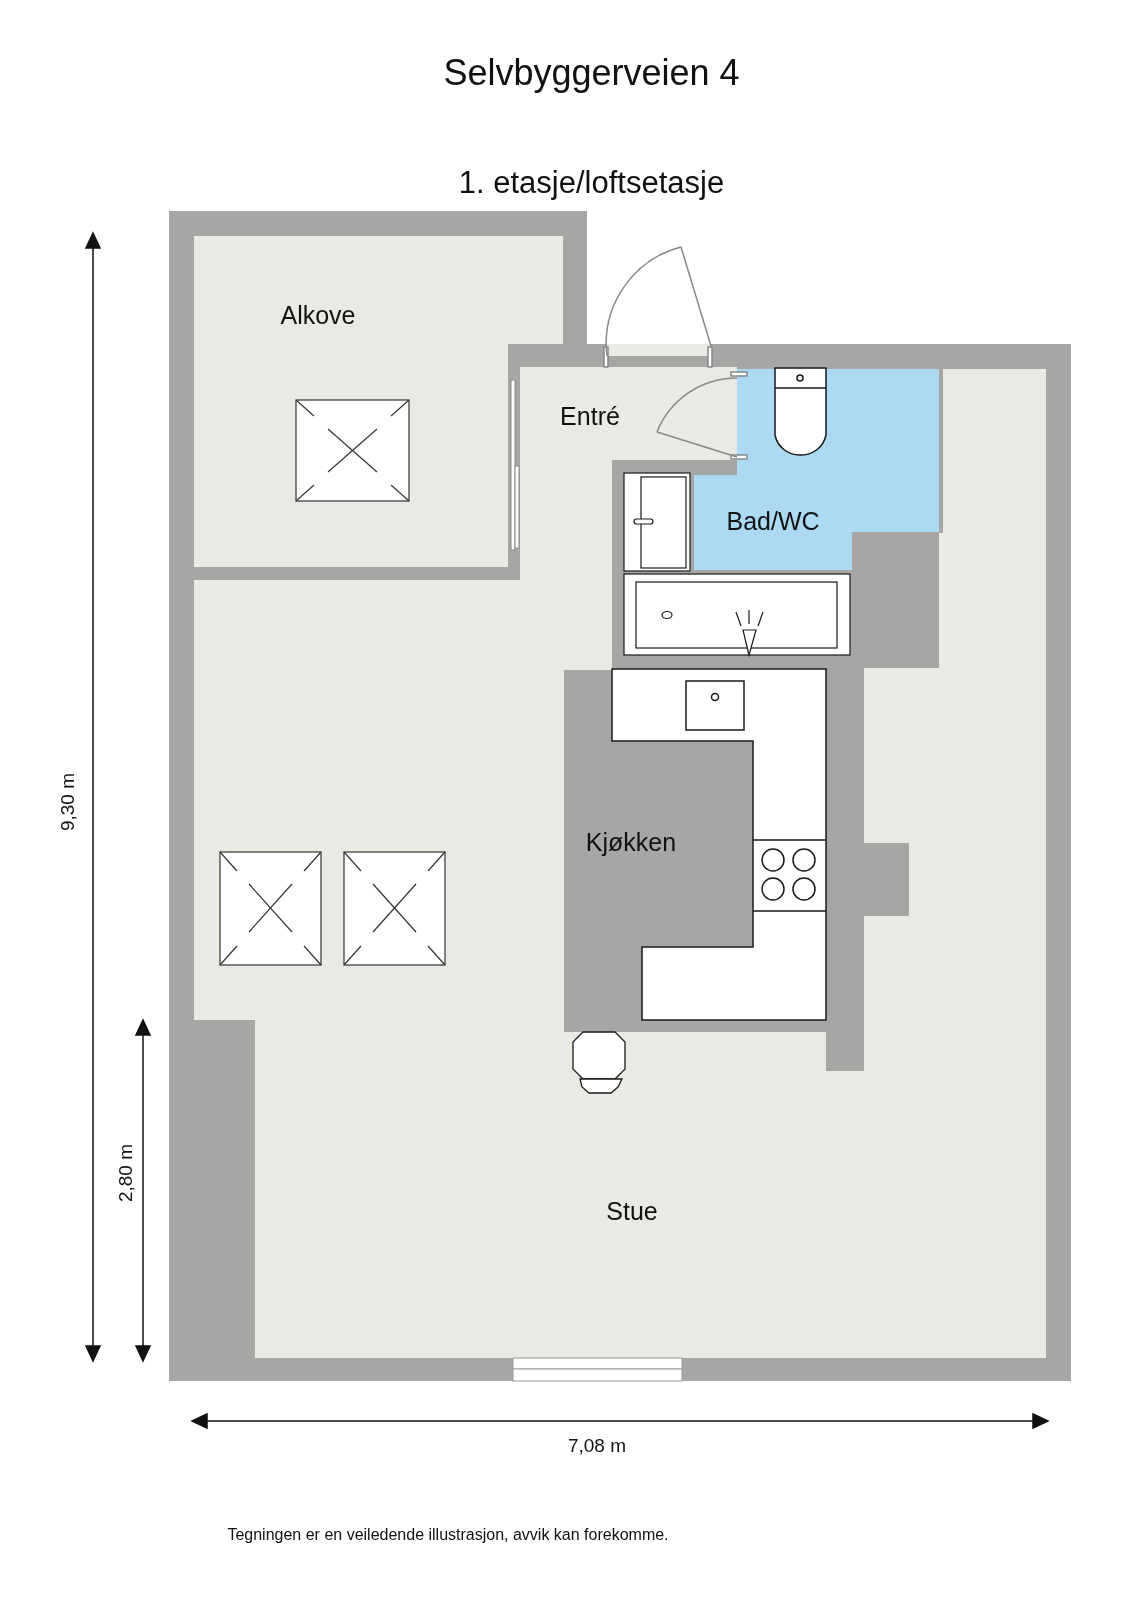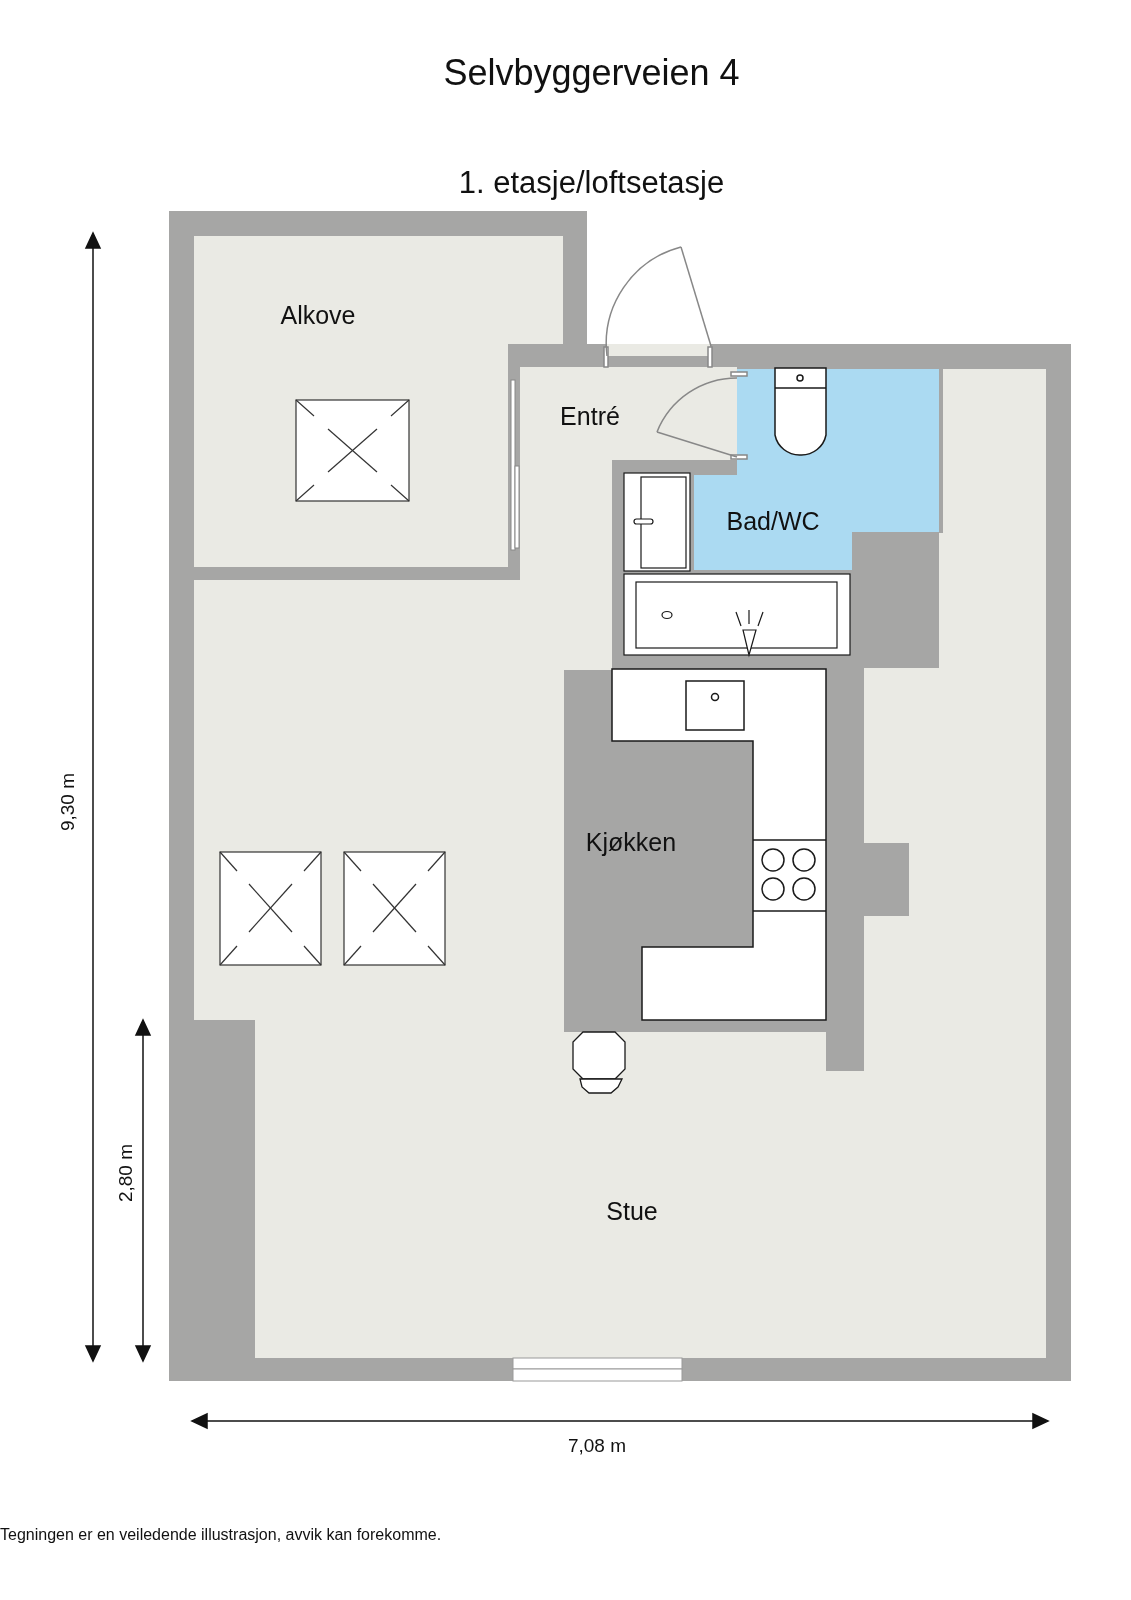--- a/index.html
+++ b/index.html
@@ -3,21 +3,21 @@
   <meta charset="utf-8">
   <style>
     html, body { margin: 0; padding: 0; background: #ffffff; }
     body { width: 1131px; height: 1600px; position: relative; overflow: hidden; font-family: "Liberation Sans", sans-serif; }
     .title { position: absolute; left: 0; width: 1131px; text-align: center; color: #111; margin-left: 26px; }
     #page-title { top: 52px; font-size: 36px; }
     #floor-title { top: 165px; font-size: 31px; }
     #plan { position: absolute; left: 0; top: 0; }
     .room-label { font-family: "Liberation Sans", sans-serif; font-size: 25px; fill: #111; text-anchor: middle; }
     .dim-label { font-family: "Liberation Sans", sans-serif; font-size: 19px; fill: #111; text-anchor: middle; }
-    #footer-note { position: absolute; top: 1526px; left: 0; width: 896px; text-align: left; font-size: 16px; color: #111; }
+    #footer-note { position: absolute; top: 1526px; left: 0; width: 896px; text-align: center; font-size: 16px; color: #111; }
   </style>
 </head>
 <body>
 
 <div class="title" id="page-title">Selvbyggerveien 4</div>
 <div class="title" id="floor-title">1. etasje/loftsetasje</div>
 
 <svg id="plan" width="1131" height="1600" viewBox="0 0 1131 1600">
 
   <g fill="#a6a6a5">

